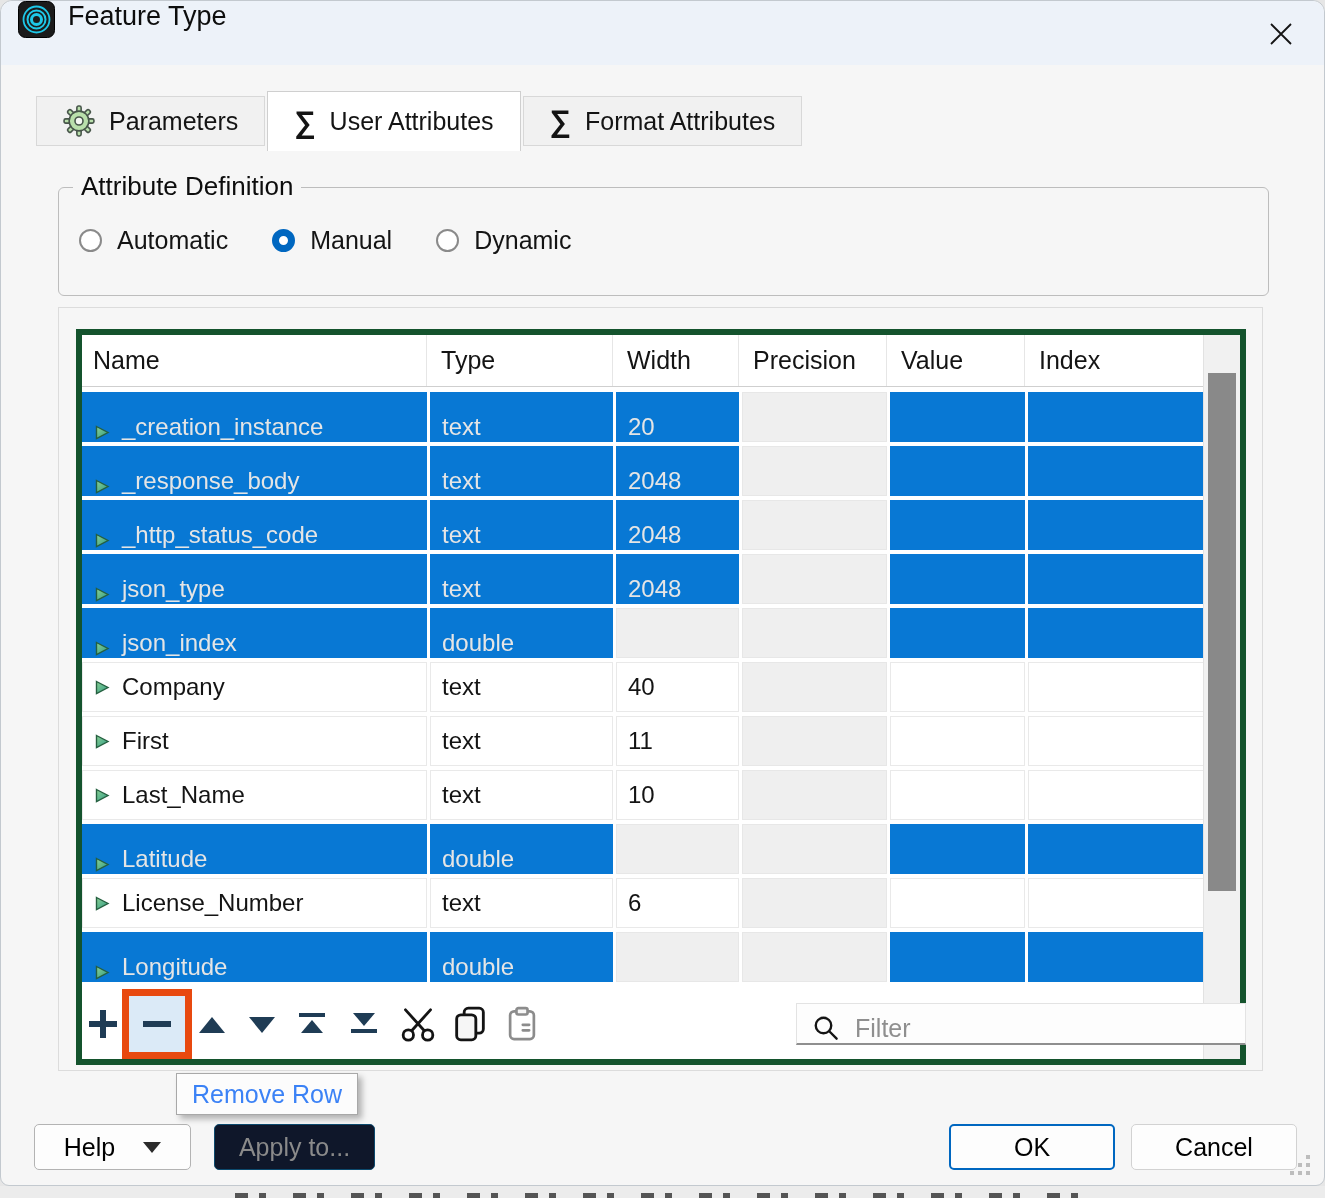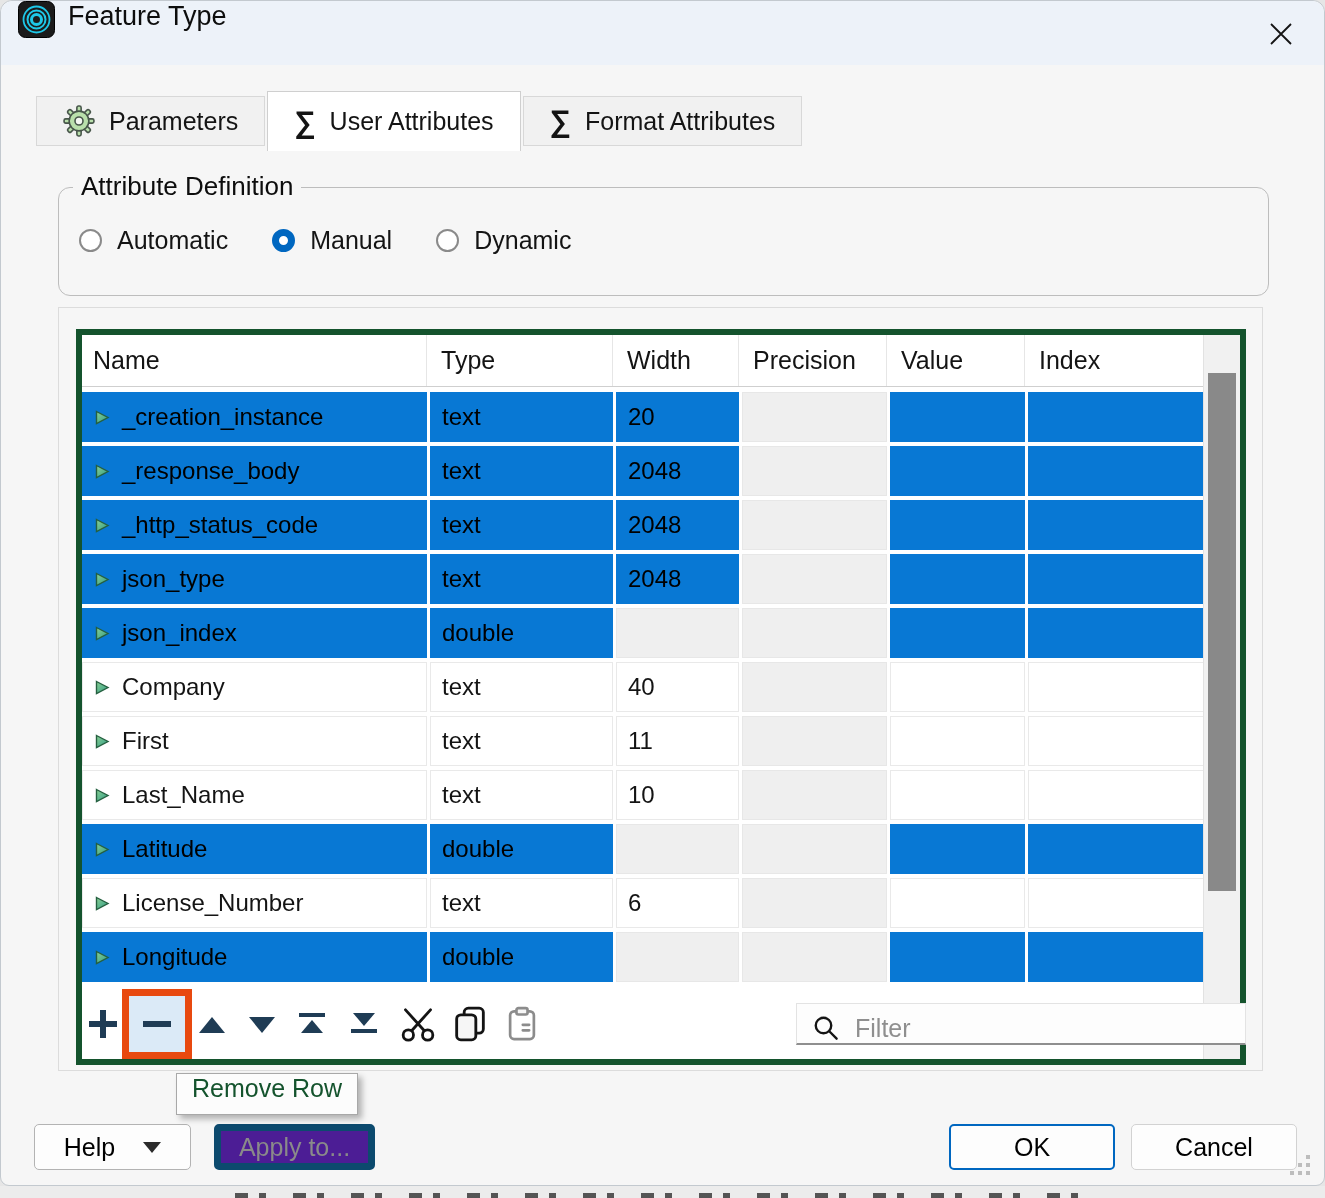--- a/index.html
+++ b/index.html
@@ -21,21 +21,21 @@
   .tabstrip { position:absolute; left:35px; top:90px; display:flex; align-items:flex-end; }
   .tab { height:50px; background:#f1f1f1; border:1px solid #d8d8d8; display:flex;
     align-items:center; gap:14px; padding:0 26px; font-size:25px; margin-right:2px; }
   .tab.active { height:60px; background:#ffffff; border:1px solid #cfcfcf; border-bottom:none;
     margin-bottom:-5px; z-index:2; }
   .sigma { font-size:30px; font-weight:bold; color:#141414; line-height:1; }
   .gear-svg { width:32px; height:32px; }
 
   
   .groupbox { position:absolute; left:57px; top:186px; width:1211px; height:109px;
-    border:1px solid #bdbdbd; border-radius:12px; }
+    border:1px solid #bdbdbd; border-radius:6px; }
   .group-legend { position:absolute; left:14px; top:-17px; background:#f6f6f6;
     padding:0 8px; font-size:26px; color:#0d0d0d; }
   .radio-row { position:absolute; left:20px; top:38px; display:flex; align-items:center; }
   .radio-item { display:flex; align-items:center; gap:15px; margin-right:44px; }
   .radio { width:23px; height:23px; border-radius:50%; background:#fff; border:2px solid #8a8a8a; }
   .radio.checked { border:7px solid #0067c0; }
   .radio-label { font-size:25px; }
 
   
   .table-frame { position:absolute; left:57px; top:306px; width:1205px; height:764px;
@@ -47,21 +47,21 @@
     grid-template-columns:345px 183px 123px 145px 135px 183px; column-gap:3px;
     border-bottom:1px solid #cfcfcf; background:#fff; }
   .hcell { display:flex; align-items:center; padding-left:11px; font-size:25px;
     border-right:1px solid #e6e6e6; }
   .hcell:last-child { border-right:none; }
   .tbody { position:absolute; left:0; top:57px; width:1129px; display:grid;
     grid-template-columns:345px 183px 123px 145px 135px 183px; column-gap:3px;
     grid-auto-rows:50px; row-gap:4px; }
   .cell { display:flex; align-items:center; padding-left:11px; font-size:24px;
     background:#fff; border:1px solid #e9e9e9; overflow:hidden; white-space:nowrap; }
-  .cell.sel { background:#0878d4; color:#000000; border-color:transparent; }
+  .cell.sel { background:#0878d4; color:#e5e5e5; border-color:transparent;align-items:flex-end; }
   .cell.dis { background:#efefef; border-color:#e7e7e7; }
   .cell .row-arrow { width:17px; height:17px; margin-right:11px; flex:0 0 auto; }
 
   .vscroll { position:absolute; right:0; top:0; bottom:0; width:37px; background:#f1f1f1;
     border-left:1px solid #e2e2e2; }
   .vthumb { position:absolute; left:4px; right:4px; top:38px; height:518px; background:#898989; }
 
   
   .tb-btn { position:absolute; display:flex; align-items:center; justify-content:center; background:transparent; border:none; }
   .plus-glyph { position:relative; width:28px; height:28px; }
@@ -82,29 +82,29 @@
   .tri-down.small { border-top-width:13px; }
 
   .filter-box { position:absolute; left:795px; top:1002px; width:450px; height:42px;
     background:#fdfdfd; border:1px solid #e3e3e3; border-bottom:2px solid #8f8f8f;
     display:flex; align-items:flex-end; padding-left:14px; gap:14px; }
   .filter-input { border:none; outline:none; background:transparent; font-size:25px;
     font-family:"Liberation Sans", sans-serif; color:#333; width:340px; }
   .filter-input::placeholder { color:#8f8f8f; }
 
   .tooltip { position:absolute; left:175px; top:1072px; height:42px; padding:0 15px;
-    background:#fcfcfc; border:1px solid #a8a8a8; display:flex; 
-    font-size:25px; color:#14532d; box-shadow:4px 4px 6px rgba(0,0,0,0.28); z-index:5; }
+    background:#fcfcfc; border:1px solid #a8a8a8; display:flex; align-items:center;
+    font-size:25px; color:#3b82f6; box-shadow:4px 4px 6px rgba(0,0,0,0.28); z-index:5; }
 
   
   .btn { position:absolute; top:1123px; height:46px; border-radius:5px; font-size:25px;
     font-family:"Liberation Sans", sans-serif; display:flex; align-items:center; justify-content:center; }
   .btn-help { left:33px; width:157px; background:#fdfdfd; border:1px solid #b3b3b3; gap:28px; }
   .help-caret { width:0; height:0; border-left:9px solid transparent; border-right:9px solid transparent; border-top:11px solid #2b2b2b; }
-  .btn-apply { left:213px; width:161px; background:#4c1d95; border:7px solid #0c4a6e; color:#8a8a8a; }
+  .btn-apply { left:213px; width:161px; background:#0f172a; border:1px solid #0c4a6e; color:#8a8a8a; }
   .btn-ok { left:948px; width:166px; background:#fdfdfd; border:2px solid #0067c0; }
   .btn-cancel { left:1130px; width:166px; background:#fdfdfd; border:1px solid #d2d2d2; }
 
   .resize-grip { position:absolute; right:14px; bottom:10px; width:26px; height:26px; }
   .resize-grip i { position:absolute; width:4px; height:4px; background:#bdbdbd; }
 
   
   .below-strip { position:absolute; left:0; top:1186px; width:1325px; height:12px; background:#ececec; }
   .clipped-text-tops { position:absolute; left:235px; bottom:0px; width:850px; height:5px;
     background:repeating-linear-gradient(90deg,#3a3a3a 0 13px, transparent 13px 24px, #3a3a3a 24px 31px, transparent 31px 58px);

